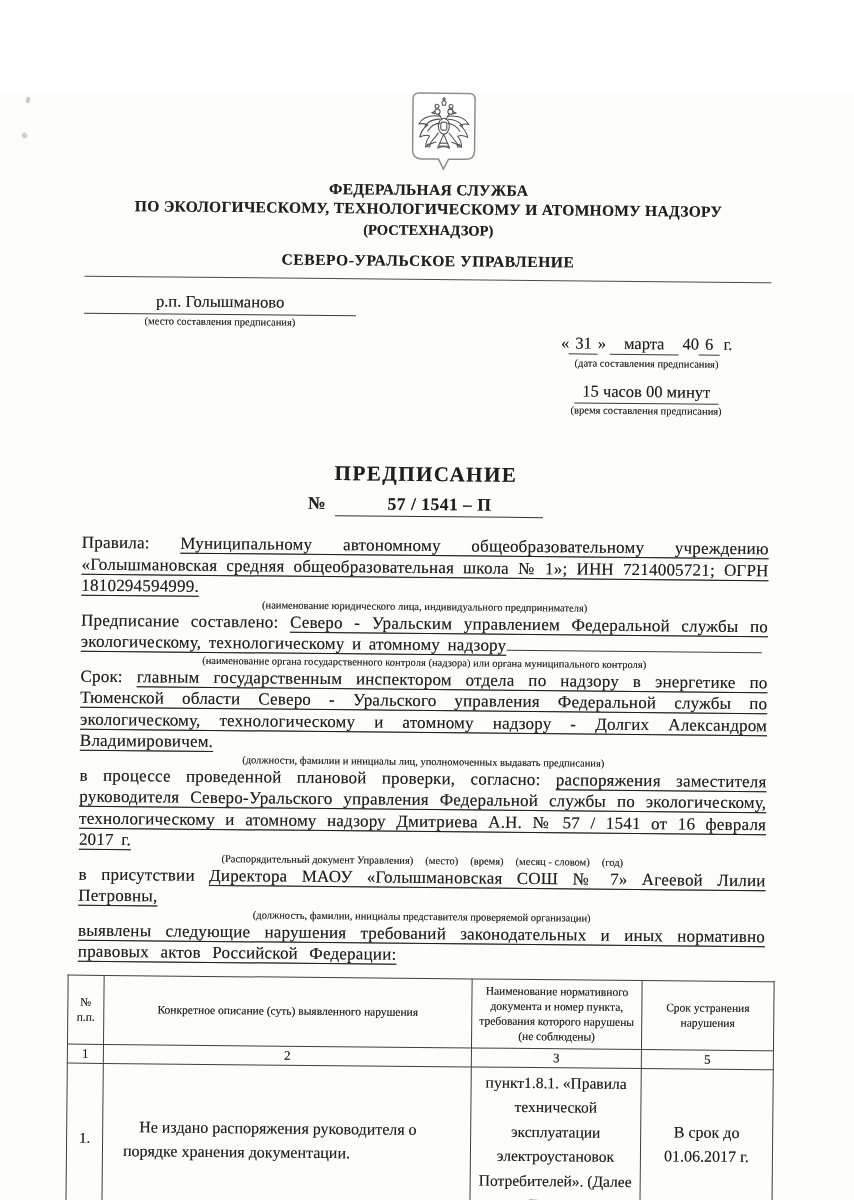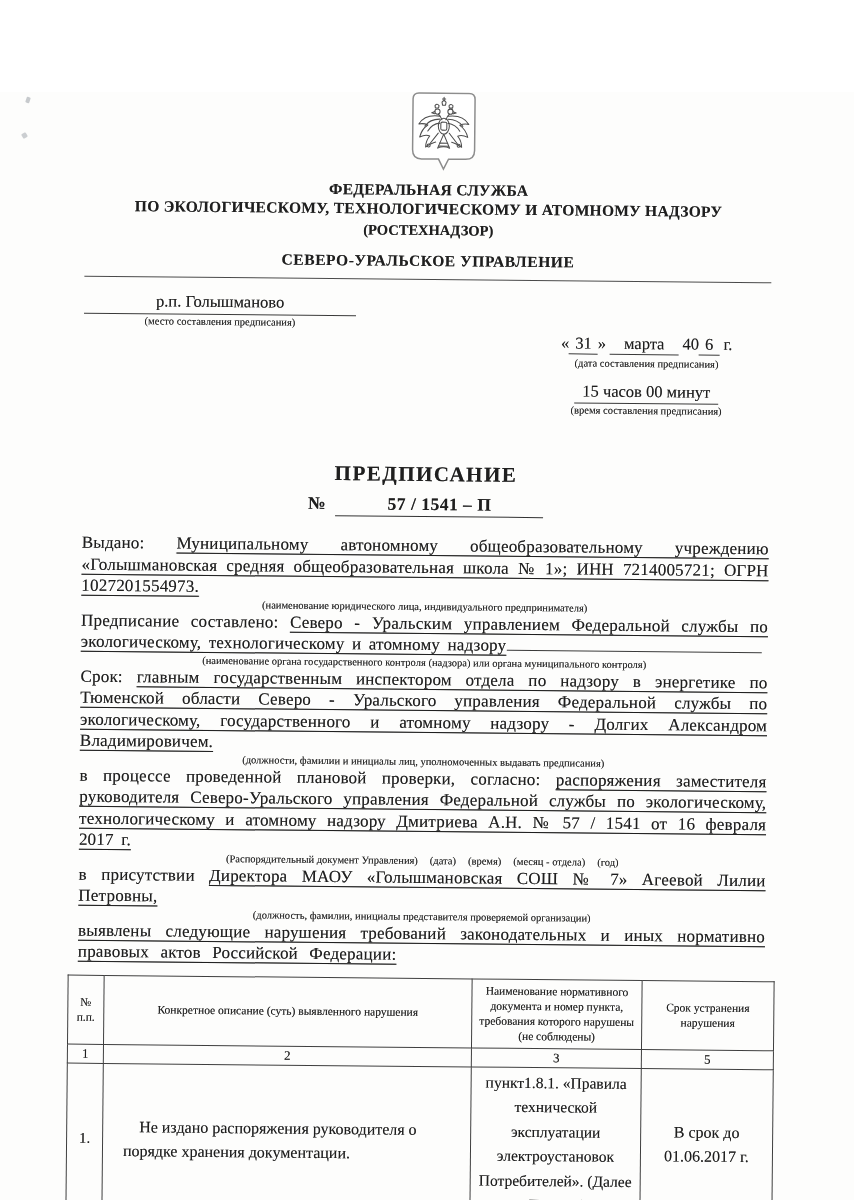--- a/index.html
+++ b/index.html
@@ -125,39 +125,39 @@
         <div class="caption">(время составления предписания)</div>
       </div>
 
       <div class="doc-title">ПРЕДПИСАНИЕ</div>
       <div class="num-line">
         <span>№</span><span class="num-val">57 / 1541  – П</span>
       </div>
 
       <div class="body-section">
 
-        <p class="bp"><span>Выдано:</span>
-          <span class="uv">Муниципальному автономному общеобразовательному учреждению «Голышмановская средняя общеобразовательная школа № 1»; ИНН 7214005721; ОГРН 1027201554973.</span></p>
+        <p class="bp"><span>Правила:</span>
+          <span class="uv">Муниципальному автономному общеобразовательному учреждению «Голышмановская средняя общеобразовательная школа № 1»; ИНН 7214005721; ОГРН 1810294594999.</span></p>
         <div class="caption">(наименование юридического лица, индивидуального предпринимателя)</div>
 
         <p class="bp"><span>Предписание составлено:</span>
           <span class="uv">Северо - Уральским управлением  Федеральной службы по  экологическому, технологическому и атомному надзору</span><span class="tail"></span></p>
         <div class="caption">(наименование органа государственного контроля (надзора) или органа муниципального контроля)</div>
 
         <p class="bp"><span>Срок:</span>
-          <span class="uv">главным государственным инспектором отдела по надзору в энергетике по Тюменской области Северо - Уральского управления Федеральной службы по экологическому, государственного и атомному надзору - Долгих Александром Владимировичем.</span></p>
+          <span class="uv">главным государственным инспектором отдела по надзору в энергетике по Тюменской области Северо - Уральского управления Федеральной службы по экологическому, технологическому и атомному надзору - Долгих Александром Владимировичем.</span></p>
         <div class="caption">(должности, фамилии и инициалы лиц, уполномоченных выдавать предписания)</div>
 
         <p class="bp"><span>в процессе проведенной плановой проверки, согласно:</span>
           <span class="uv">распоряжения заместителя руководителя Северо-Уральского управления Федеральной службы по экологическому, технологическому и атомному надзору Дмитриева А.Н.  № 57 / 1541  от 16 февраля 2017 г.</span></p>
         <div class="cap-row">
           <span class="caption">(Распорядительный документ Управления)</span>
-          <span class="caption">(дата)</span>
+          <span class="caption">(место)</span>
           <span class="caption">(время)</span>
-          <span class="caption">(месяц - отдела)</span>
+          <span class="caption">(месяц - словом)</span>
           <span class="caption">(год)</span>
         </div>
 
         <p class="bp"><span>в присутствии</span>
           <span class="uv">Директора МАОУ «Голышмановская СОШ № 7» Агеевой Лилии Петровны,</span></p>
         <div class="caption">(должность, фамилии, инициалы представителя проверяемой организации)</div>
 
         <p class="bp findings uv">выявлены следующие нарушения требований законодательных и иных нормативно правовых актов Российской Федерации:</p>
       </div>
 

